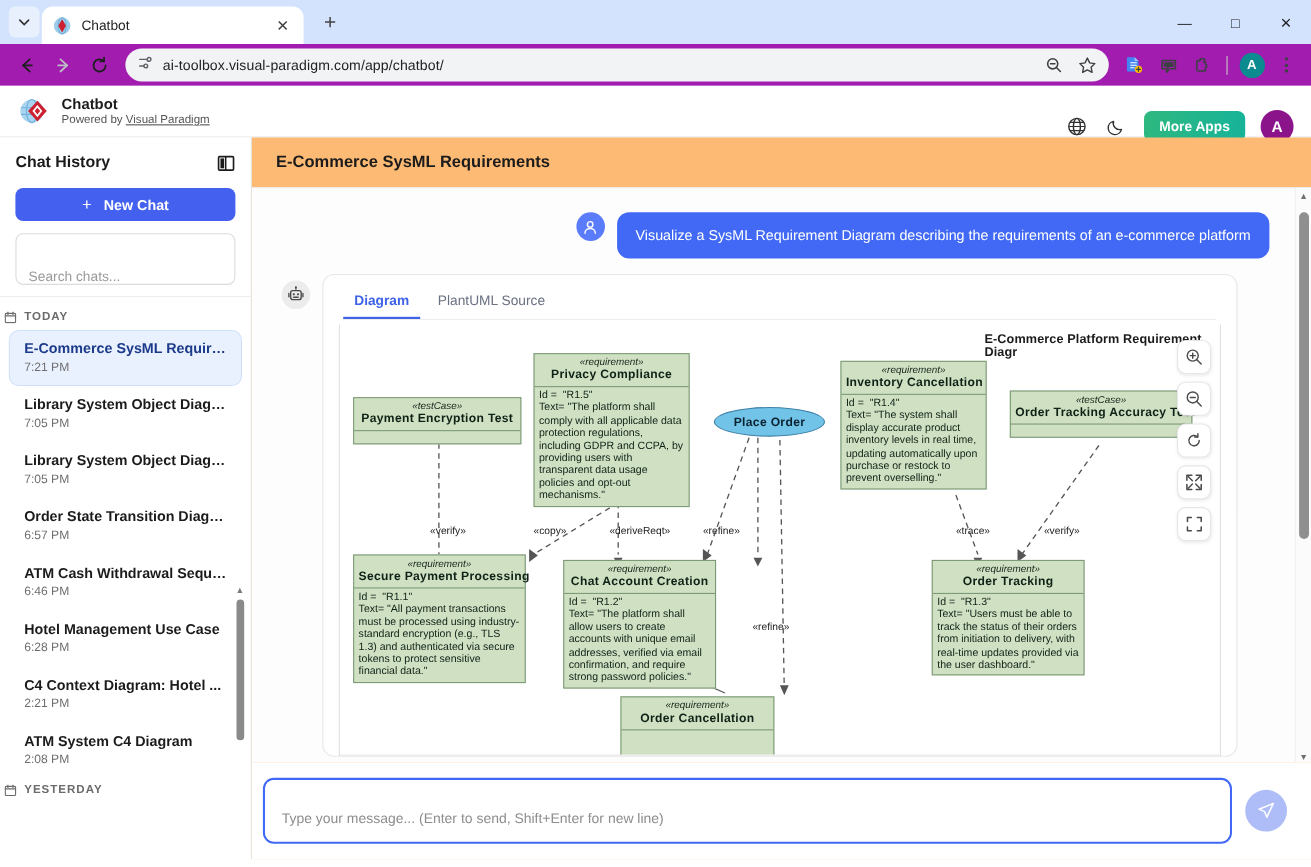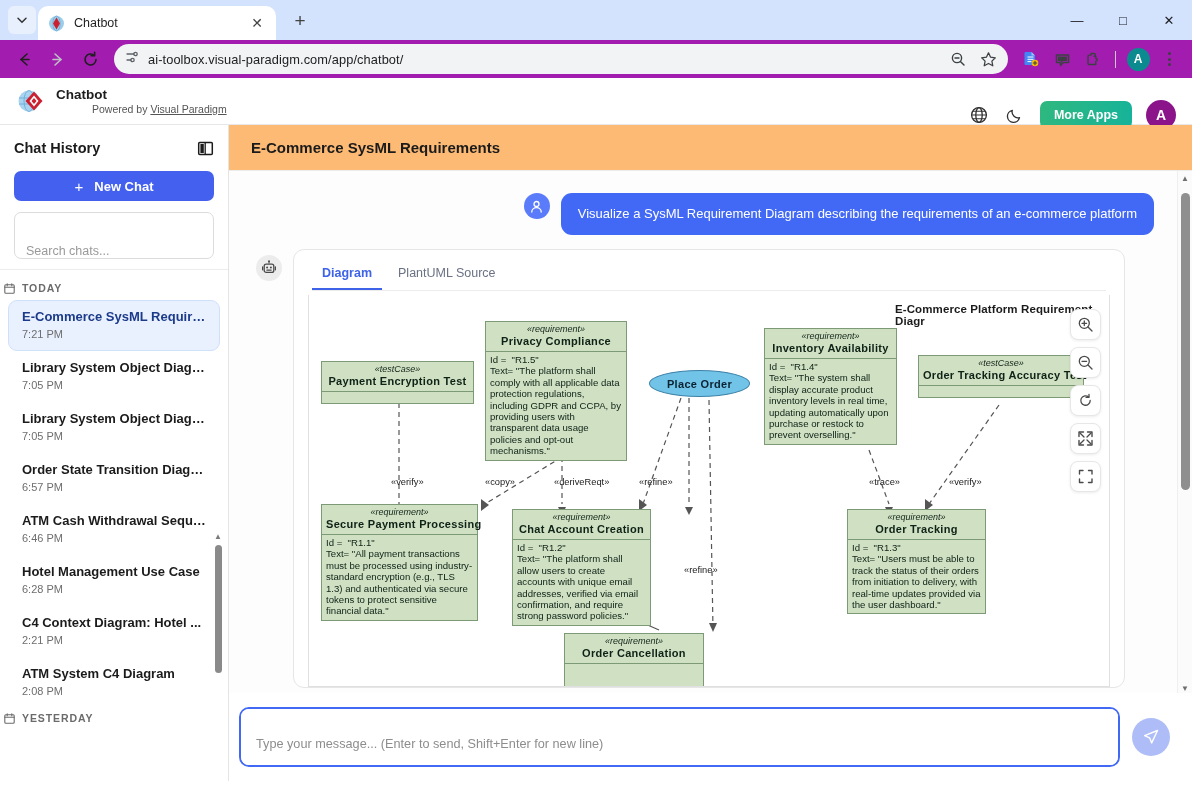--- a/index.html
+++ b/index.html
@@ -66,21 +66,21 @@
   .menu-dots i { width: 3px; height: 3px; background: #3c4043; border-radius: 50%; display: block; }
 
   
   #app-header {
     height: 47px; background: #fff; border-bottom: 1px solid #e8e8e8;
     display: flex; align-items: center; padding: 0 16px;
   }
   .brand { display: flex; align-items: center; gap: 10px; }
   .brand-logo { width: 30px; height: 30px; position: relative; }
   .brand-text-title { font-size: 13.5px; font-weight: 700; color: #1c1c1c; line-height: 15px; }
-  .brand-text-sub { font-size: 10.5px; color: #555; line-height: 14px; margin-left: 36px; }
+  .brand-text-sub { font-size: 10.5px; color: #555; line-height: 14px; }
   .brand-text-sub u { text-decoration: underline; }
   .header-right { margin-left: auto; display: flex; align-items: center; gap: 14px; margin-top: 28px; }
   .hdr-icon { width: 22px; height: 22px; display: flex; align-items: center;
     justify-content: center; color: #303030; }
   .more-apps-btn {
     background: linear-gradient(100deg, #2fb87f, #16b39a);
     color: #fff; font-size: 12.5px; font-weight: 600;
     padding: 7px 14px; border-radius: 7px; white-space: nowrap;
   }
   .avatar-purple {
@@ -524,21 +524,21 @@
               </div>
               <div class="uml-body" style="white-space:pre-wrap;">Id =  "R1.5"
 Text= "The platform shall comply with all applicable data protection regulations, including GDPR and CCPA, by providing users with transparent data usage policies and opt-out mechanisms."</div>
             </div>
 
             <div class="uml-ellipse" style="left:340px; top:75px; width:101px; height:27px;">Place Order</div>
 
             <div class="uml" style="left:455px; top:33px; width:133px;">
               <div class="uml-hd">
                 <div class="uml-stereo">«requirement»</div>
-                <div class="uml-name">Inventory Availability</div>
+                <div class="uml-name">Inventory Cancellation</div>
               </div>
               <div class="uml-body" style="white-space:pre-wrap;">Id =  "R1.4"
 Text= "The system shall display accurate product inventory levels in real time, updating automatically upon purchase or restock to prevent overselling."</div>
             </div>
 
             <div class="uml" style="left:609px; top:60px; width:166px;">
               <div class="uml-hd">
                 <div class="uml-stereo">«testCase»</div>
                 <div class="uml-name">Order Tracking Accuracy Test</div>
               </div>

